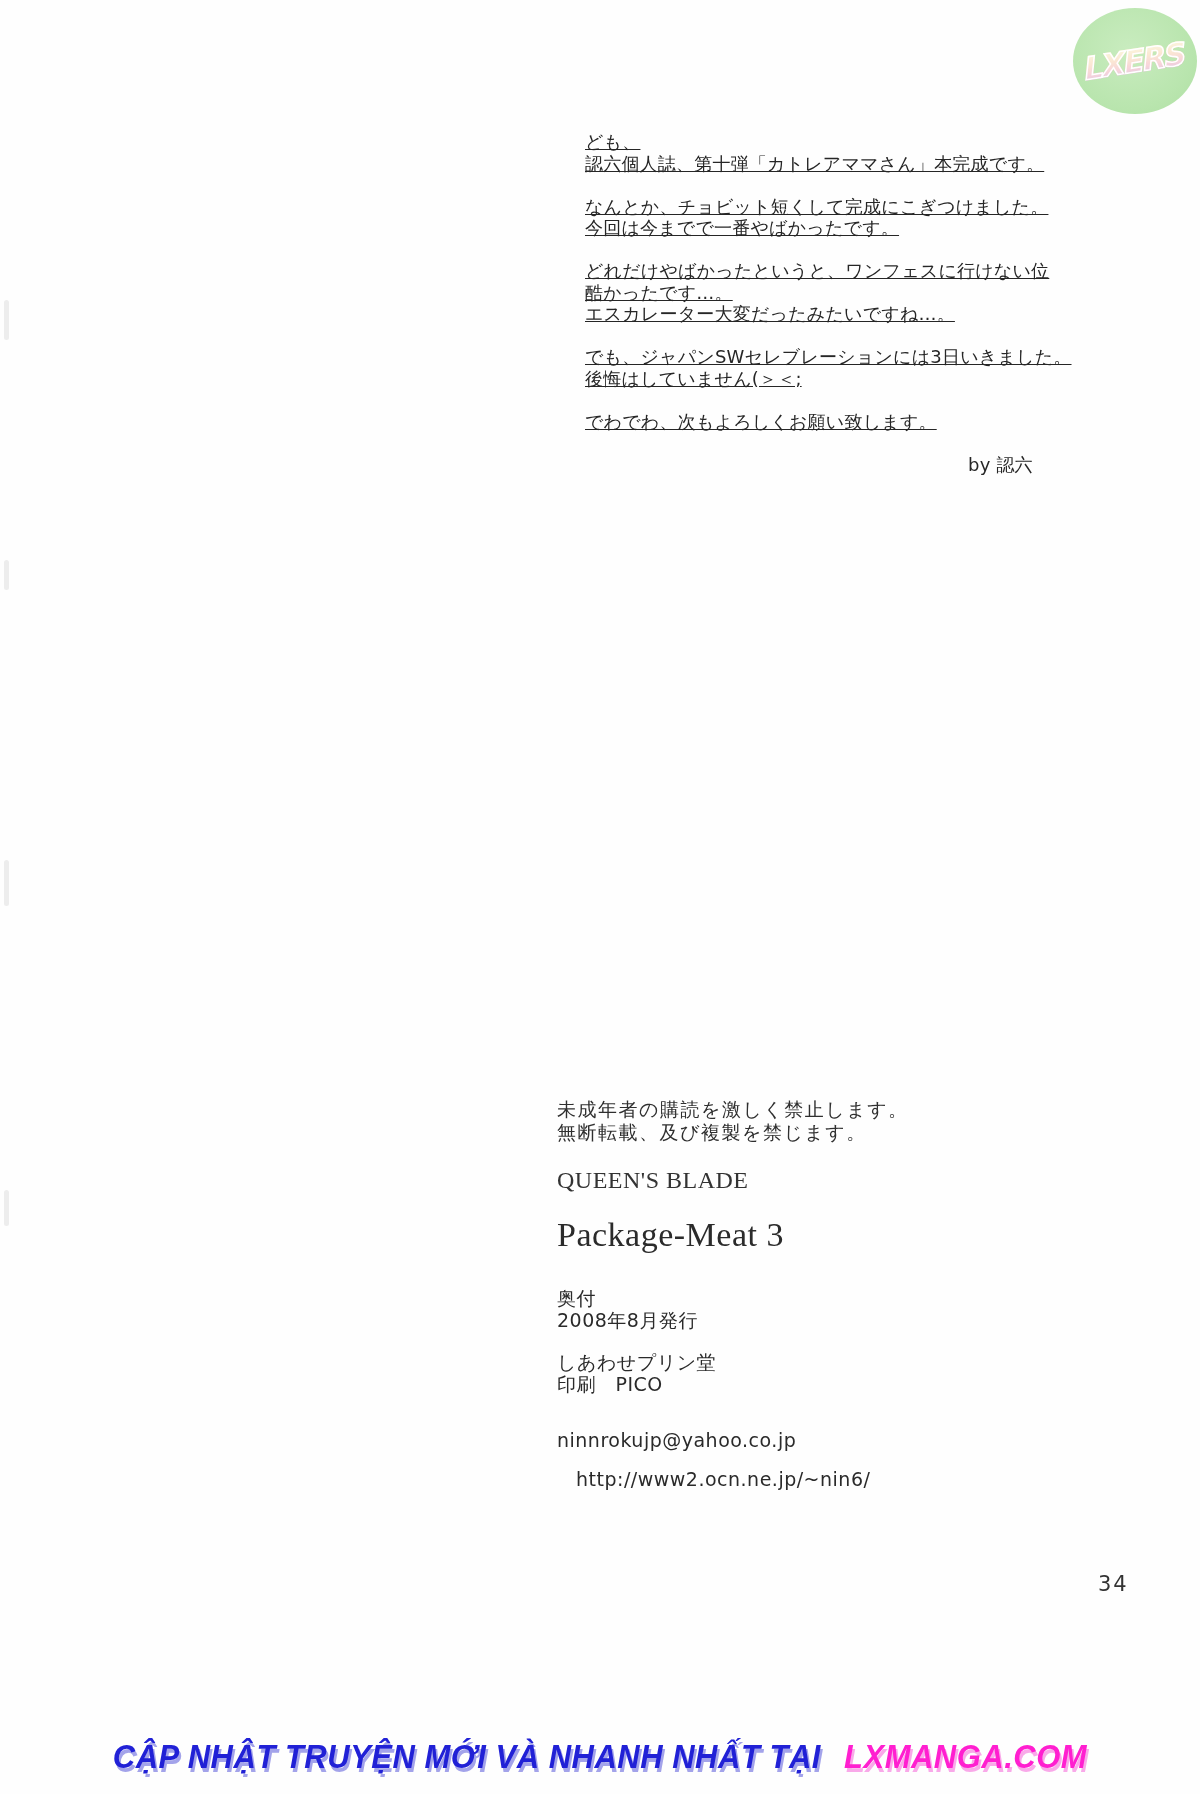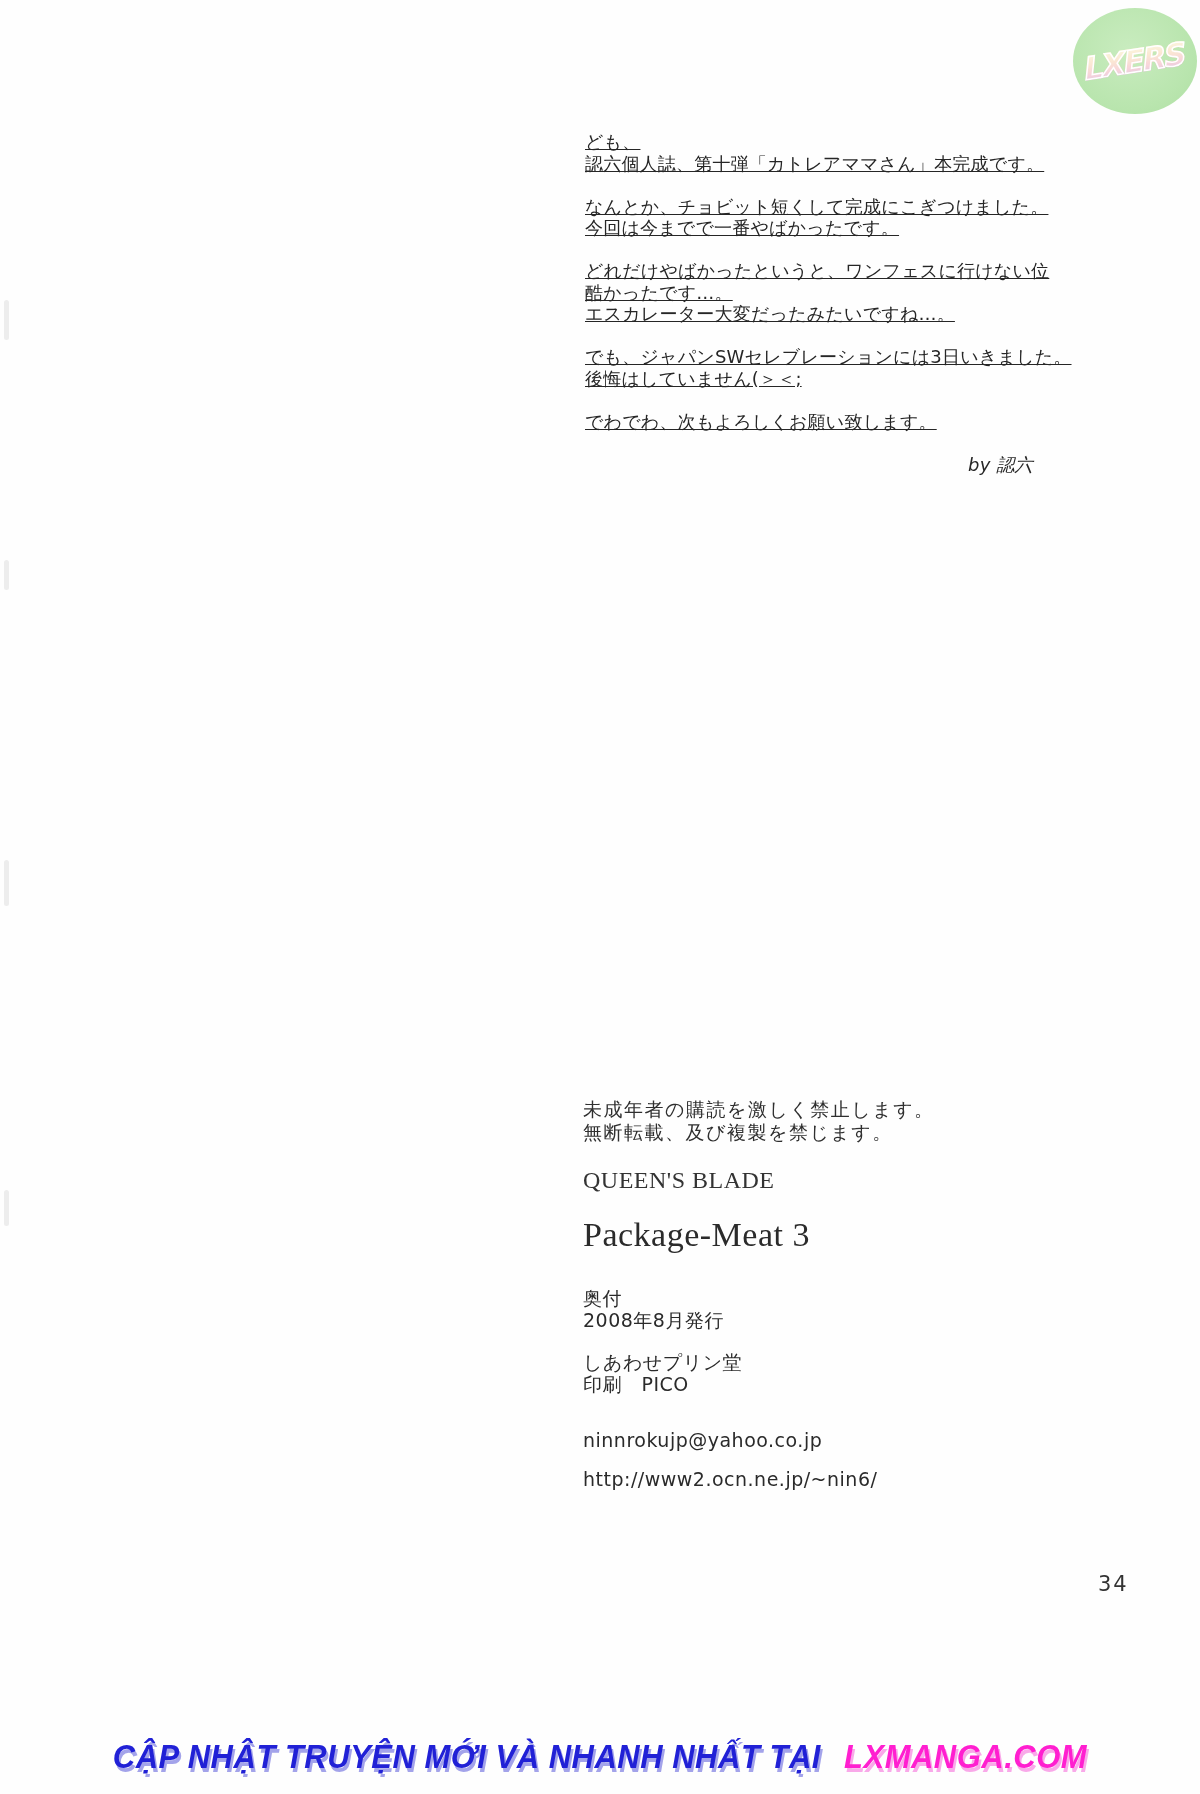--- a/index.html
+++ b/index.html
@@ -62,27 +62,26 @@
     letter-spacing: 0.2px;
     white-space: nowrap;
     color: #262626;
   }
   .aw-para { margin: 0 0 21.5px 0; text-decoration: underline; }
   .aw-line { height: 21.5px; }
   .signature {
     margin-top: 21.5px;
     padding-left: 383px;
     height: 21.5px;
-    font-style: italic;
   }
 
   
   .colophon {
     position: absolute;
-    left: 583px;
+    left: 557px;
     top: 1098px;
     width: 580px;
     white-space: nowrap;
     color: #2a2a2a;
   }
   .warning {
     font-family: "Liberation Serif", serif;
     font-size: 19px;
     line-height: 23px;
     letter-spacing: 1.5px;
@@ -107,21 +106,21 @@
   .meta {
     font-size: 19px;
     line-height: 22px;
     letter-spacing: 0.5px;
     color: #2a2a2a;
   }
   .meta-label  { margin-top: 27px; }
   .meta-circle { margin-top: 20px; }
   .meta-printer{ }
   .meta-email  { margin-top: 34px; }
-  .meta-url    { margin-top: 17px; }
+  .meta-url    { margin-top: 17px; margin-left: 19px; }
 
   .page-number {
     position: absolute;
     left: 1098px;
     top: 1572px;
     font-size: 21px;
     letter-spacing: 2px;
     color: #333333;
   }
 

